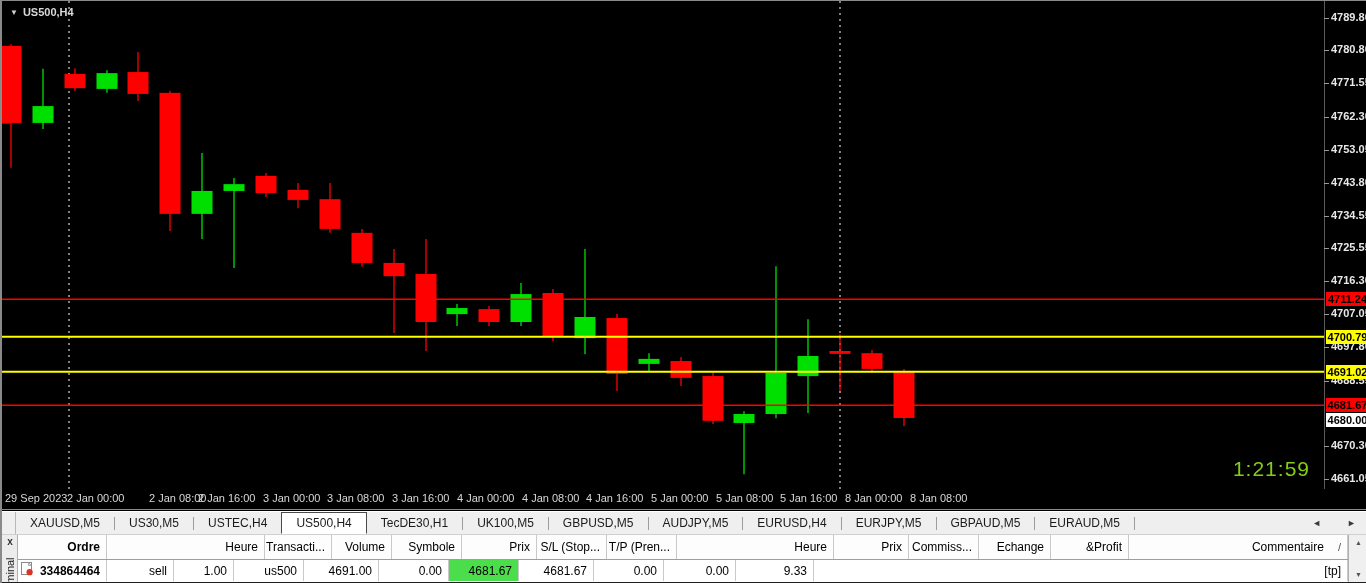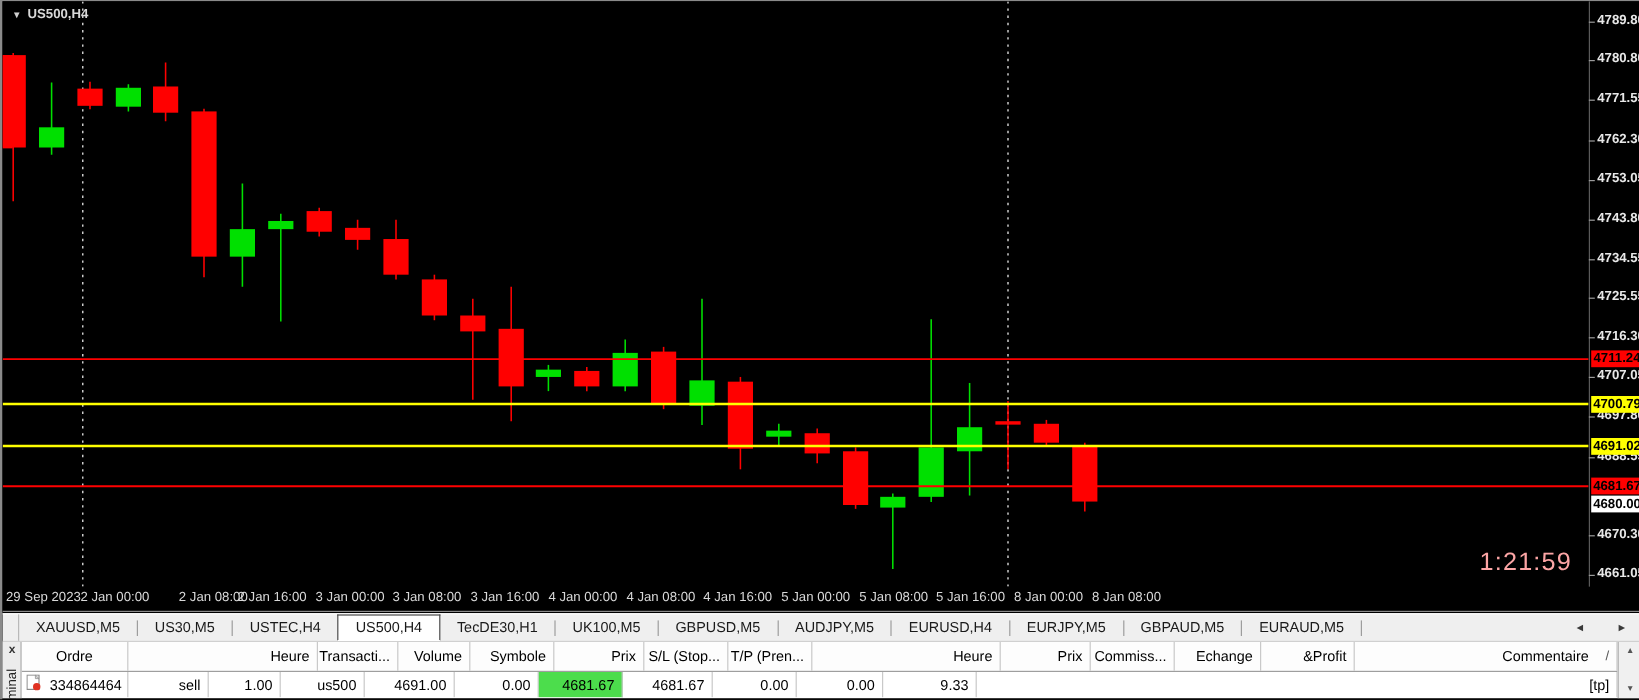--- a/index.html
+++ b/index.html
@@ -7,21 +7,21 @@
   body { font-family:"Liberation Sans", sans-serif; }
   .app { position:relative; width:1366px; height:583px; background:#000; overflow:hidden;
          border-left:2px solid #8a8a8a; border-top:1px solid #8a8a8a; }
 
   
   .chart-wrap { position:absolute; left:0; top:0; width:1322px; height:488px; background:#000; overflow:hidden; }
   .chart-wrap svg { position:absolute; left:0; top:0; }
   .symbol-label { position:absolute; left:8px; top:5px; color:#d8d8d8; font-size:11px; font-weight:700;
                   display:flex; align-items:center; gap:5px; }
   .symbol-label .tri { font-size:8px; color:#cfcfcf; }
-  .timer { position:absolute; right:14px; bottom:8px; color:#fca5a5; font-size:21px; letter-spacing:1px; }
+  .timer { position:absolute; right:14px; bottom:8px; color:#84cc16; font-size:21px; letter-spacing:1px; }
 
   
   .price-axis { position:absolute; left:1322px; top:0; width:44px; height:488px; background:#000;
                 border-left:1px solid #5a5a5a; }
   .ptick-dash { position:absolute; left:-1px; width:5px; height:1px; background:#9a9a9a; }
   .ptick { position:absolute; left:6px; color:#e8e8e8; font-size:11px; font-weight:700; white-space:nowrap; }
   .pline-label { position:absolute; left:1px; width:43px; height:14px; line-height:14px; text-align:center;
                  color:#000; font-size:11px; font-weight:700; z-index:2; }
   .pcur-label  { position:absolute; left:1px; width:43px; height:14px; line-height:14px; text-align:center;
                  color:#000; font-size:11px; font-weight:700; z-index:1; }
@@ -47,21 +47,21 @@
   .close-x { position:absolute; top:0px; left:0; width:16px; height:14px; text-align:center; font-size:10px;
              font-weight:700; color:#333; line-height:13px; cursor:default; }
   .side-label { position:absolute; left:2px; top:64px; transform-origin:0 0; transform:rotate(-90deg);
                 font-size:11px; color:#222; white-space:nowrap; }
   .ttable { flex:1 1 auto; display:flex; flex-direction:column; min-width:0; }
   .thead { display:flex; height:25px; background:#fdfdfd; border-bottom:1px solid #9e9e9e; font-size:12px; color:#000; }
   .trow  { display:flex; height:21px; background:#ffffff; font-size:12px; color:#000; }
   .hcell, .rcell { display:flex; align-items:center; padding:0 6px; border-right:1px solid #c9c9c9;
                    white-space:nowrap; overflow:hidden; flex:0 0 auto; }
   .al-right { justify-content:flex-end; }
-  .al-left  { justify-content:center; }
+  .al-left  { justify-content:flex-end;font-weight:bold; }
   .rcell.tp { color:#000; }
   .sort-glyph { margin-left:14px; color:#555; font-size:11px; }
   .order-icon { margin-right:6px; flex:0 0 auto; }
   .vscroll { position:relative; flex:0 0 20px; background:#f0f0f0; border-left:1px solid #b0b0b0;
              display:flex; flex-direction:column; justify-content:space-between; align-items:center;
              font-size:7px; color:#555; padding:4px 0; }
   .bottom-line { position:absolute; left:0; top:581px; width:1366px; height:2px; background:#1f1f1f; }
 </style>
 </head>
 <body>

